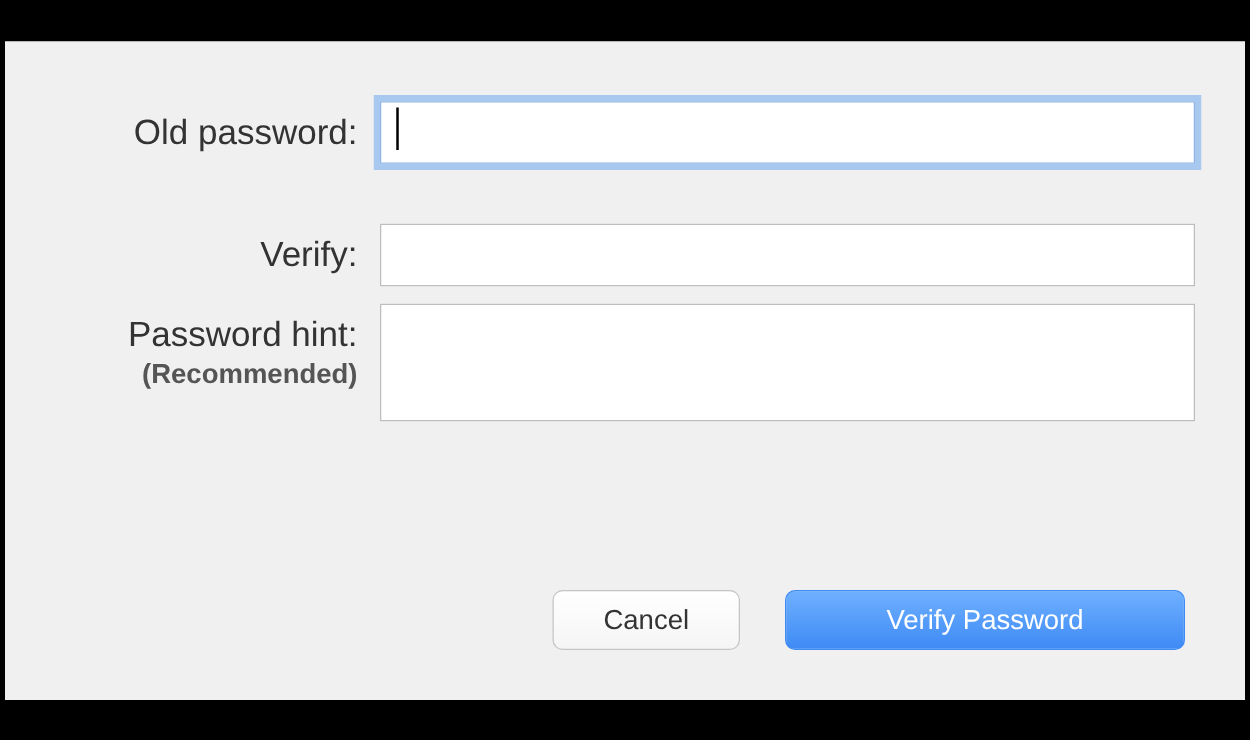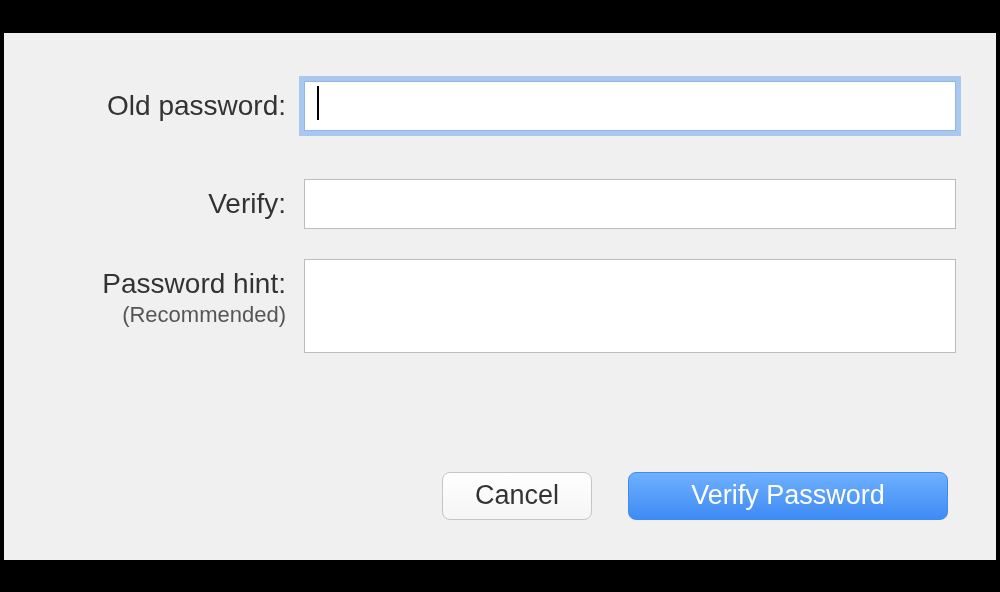--- a/index.html
+++ b/index.html
@@ -33,20 +33,21 @@
       font-size: 28px;
       color: #333;
       padding-top: 8px;
       line-height: 1.2;
     }
     .label-sub {
       font-size: 22px;
       color: #555;
       display: block;
       margin-top: 2px;
+      font-weight: bold;
     }
     .input-col {
       flex: 1;
       display: flex;
       align-items: stretch;
     }
     .text-input {
       flex: 1;
       height: 50px;
       border: 1px solid #bdbdbd;
@@ -88,21 +89,21 @@
     .button-row {
       display: flex;
       justify-content: flex-end;
       gap: 36px;
       margin-top: auto;
       padding-right: 8px;
     }
     .btn {
       height: 48px;
       border-radius: 8px;
-      font-size: 27px;
+      font-size: 22px;
       padding: 0 28px;
       cursor: pointer;
       border: 1px solid #c5c5c5;
       display: flex;
       align-items: center;
       justify-content: center;
     }
     .btn-default {
       background: linear-gradient(#ffffff, #f5f5f5);
       color: #333;
@@ -138,21 +139,21 @@
   </div>
 
 
   <div class="form-row tight">
     <div class="label-col">Verify:</div>
     <div class="input-col">
       <input type="password" class="text-input" value="" style="">
     </div>
   </div>
 
-  <div class="form-row" style="margin-top:20px;">
+  <div class="form-row" style="margin-top:4px;">
     <div class="label-col">
       <span>Password hint:</span>
       <span class="label-sub">(Recommended)</span>
     </div>
     <div class="input-col">
       <textarea class="textarea-input" value="" style=""></textarea>
     </div>
   </div>
 
   <div class="button-row">

